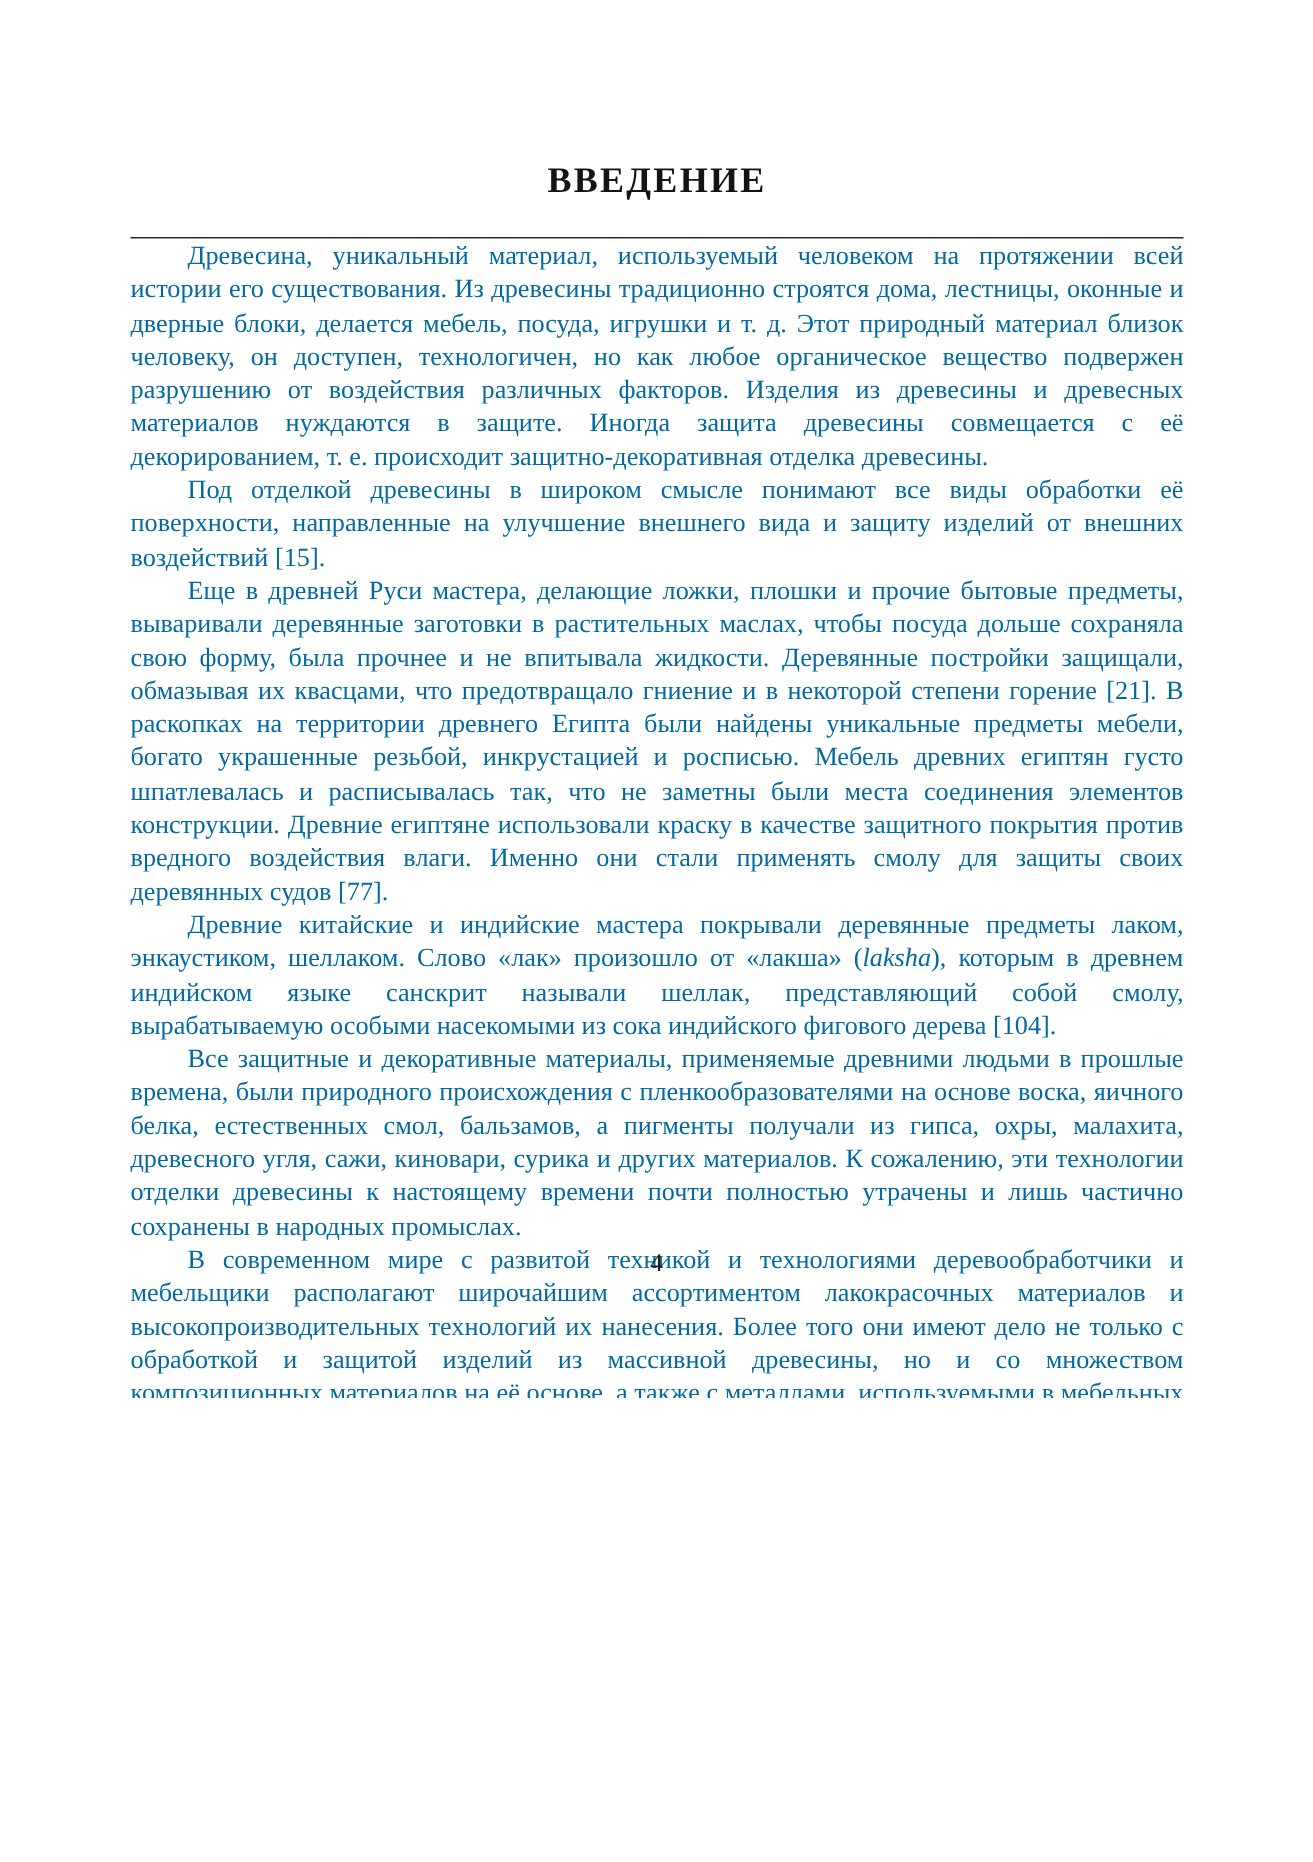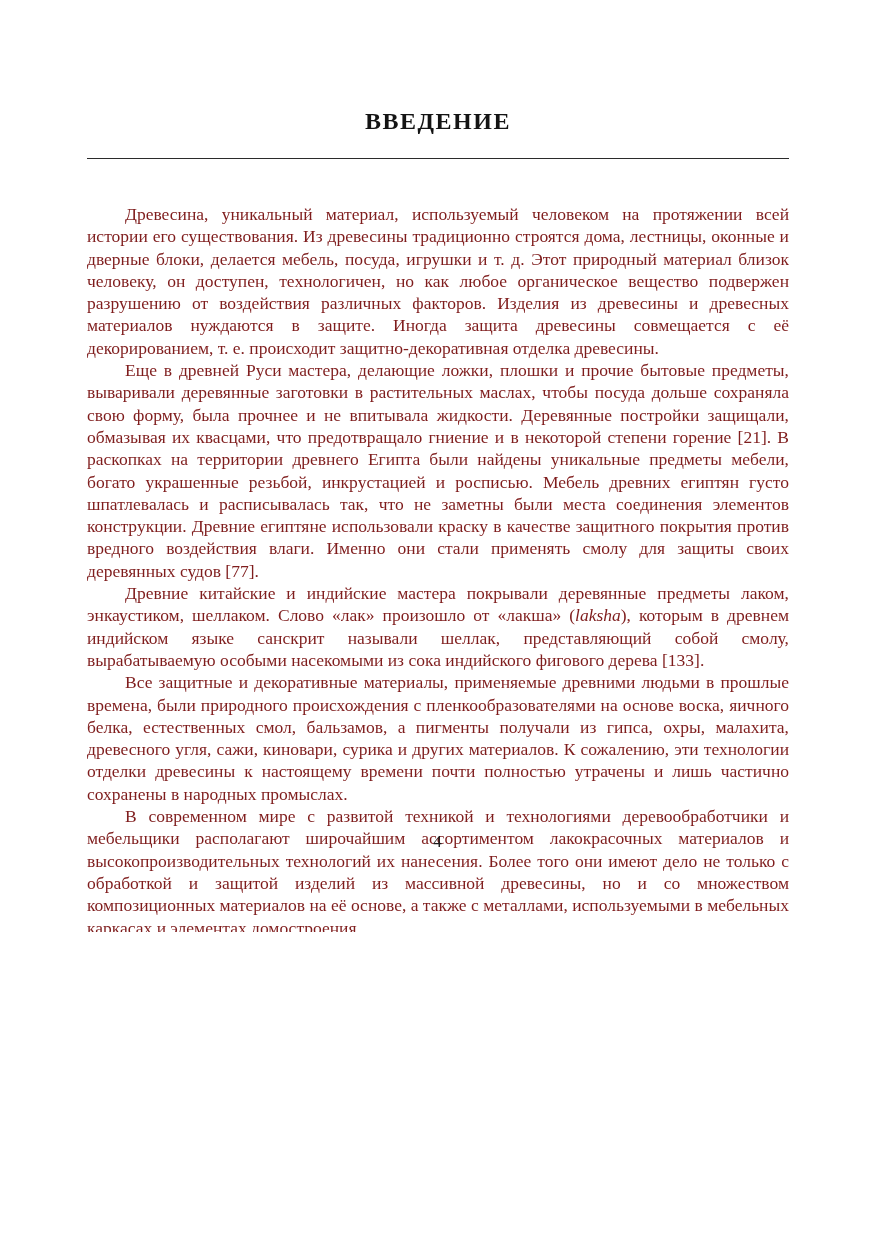--- a/index.html
+++ b/index.html
@@ -27,25 +27,24 @@
     letter-spacing: 1.5px;
     color: #141414;
   }
   .rule {
     border: none;
     border-top: 1.5px solid #2b2b2b;
     margin: 23px 0 0 0;
     height: 0;
   }
   .body-text {
-    margin-top: 44px;
     font-size: 17.5px;
     line-height: 22.3px;
     text-align: justify;
-    color: #7f1d1d;
+    color: #0369a1;
   }
   .body-text p {
     margin: 0;
     padding: 0;
     text-indent: 38px;
   }
   .body-text em {
   }
   .page-number {
     position: absolute;
@@ -63,24 +62,25 @@
 <div class="page">
 
   <h1 class="title">ВВЕДЕНИЕ</h1>
 
   <hr class="rule">
 
   <div class="body-text">
 
     <p><span>Древесина, уникальный материал, используемый человеком на протяжении всей истории его существования. Из древесины традиционно строятся дома, лестницы, оконные и дверные блоки, делается мебель, посуда, игрушки и т. д. Этот природный материал близок человеку, он доступен, технологичен, но как любое органическое вещество подвержен разрушению от воздействия различных факторов. Изделия из древесины и древесных материалов нуждаются в защите. Иногда защита древесины совмещается с её декорированием, т. е. происходит защитно-декоративная отделка древесины.</span></p>
 
+    <p><span>Под отделкой древесины в широком смысле понимают все виды обработки её поверхности, направленные на улучшение внешнего вида и защиту изделий от внешних воздействий [15].</span></p>
 
     <p><span>Еще в древней Руси мастера, делающие ложки, плошки и прочие бытовые предметы, вываривали деревянные заготовки в растительных маслах, чтобы посуда дольше сохраняла свою форму, была прочнее и не впитывала жидкости. Деревянные постройки защищали, обмазывая их квасцами, что предотвращало гниение и в некоторой степени горение [21]. В раскопках на территории древнего Египта были найдены уникальные предметы мебели, богато украшенные резьбой, инкрустацией и росписью. Мебель древних египтян густо шпатлевалась и расписывалась так, что не заметны были места соединения элементов конструкции. Древние египтяне использовали краску в качестве защитного покрытия против вредного воздействия влаги. Именно они стали применять смолу для защиты своих деревянных судов [77].</span></p>
 
-    <p><span>Древние китайские и индийские мастера покрывали деревянные предметы лаком, энкаустиком, шеллаком. Слово «лак» произошло от «лакша» (</span><em>laksha</em><span>), которым в древнем индийском языке санскрит называли шеллак, представляющий собой смолу, вырабатываемую особыми насекомыми из сока индийского фигового дерева [133].</span></p>
+    <p><span>Древние китайские и индийские мастера покрывали деревянные предметы лаком, энкаустиком, шеллаком. Слово «лак» произошло от «лакша» (</span><em>laksha</em><span>), которым в древнем индийском языке санскрит называли шеллак, представляющий собой смолу, вырабатываемую особыми насекомыми из сока индийского фигового дерева [104].</span></p>
 
     <p><span>Все защитные и декоративные материалы, применяемые древними людьми в прошлые времена, были природного происхождения с пленкообразователями на основе воска, яичного белка, естественных смол, бальзамов, а пигменты получали из гипса, охры, малахита, древесного угля, сажи, киновари, сурика и других материалов. К сожалению, эти технологии отделки древесины к настоящему времени почти полностью утрачены и лишь частично сохранены в народных промыслах.</span></p>
 
     <p><span>В современном мире с развитой техникой и технологиями деревообработчики и мебельщики располагают широчайшим ассортиментом лакокрасочных материалов и высокопроизводительных технологий их нанесения. Более того они имеют дело не только с обработкой и защитой изделий из массивной древесины, но и со множеством композиционных материалов на её основе, а также с металлами, используемыми в мебельных каркасах и элементах домостроения.</span></p>
 
   </div>
 
   <div class="page-number">4</div>
 
 </div>

